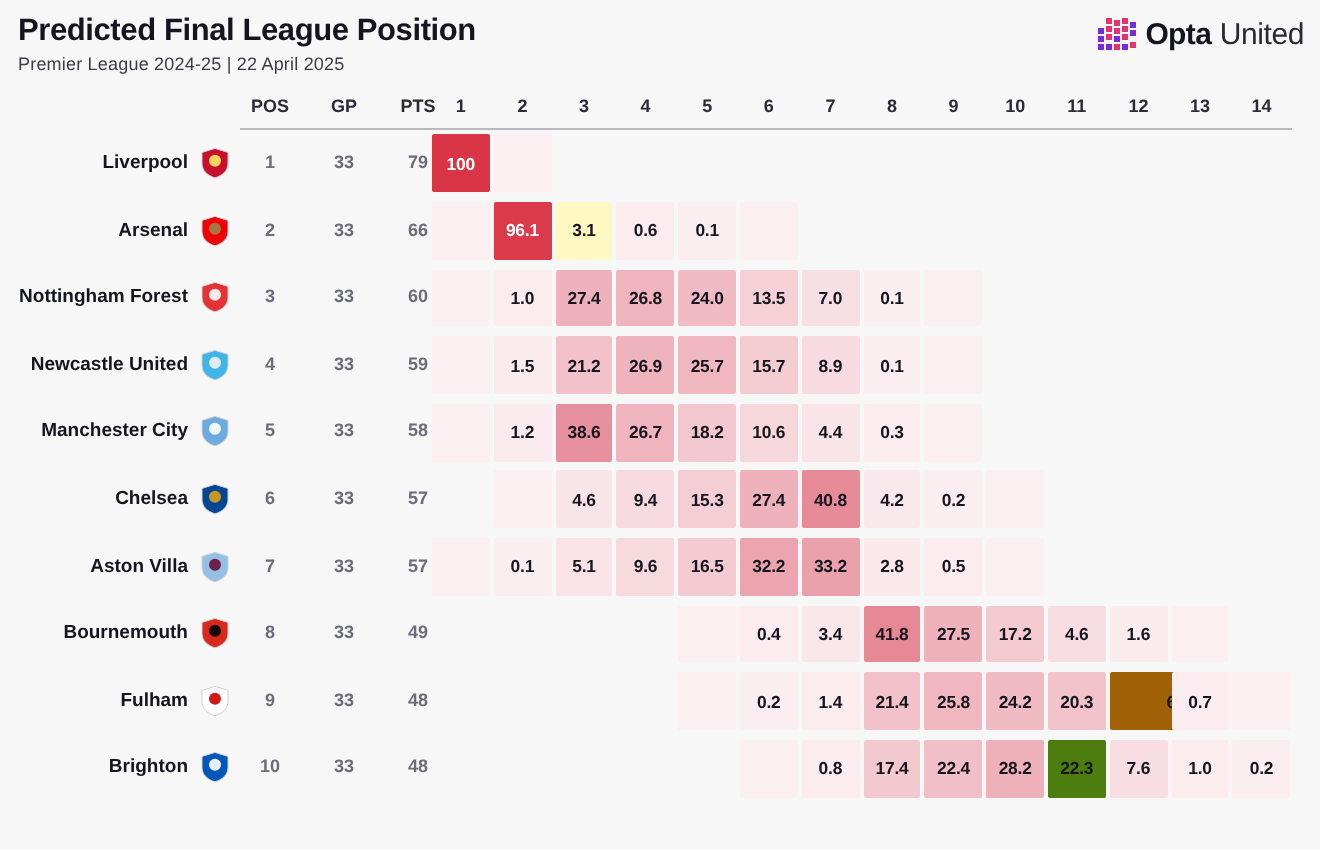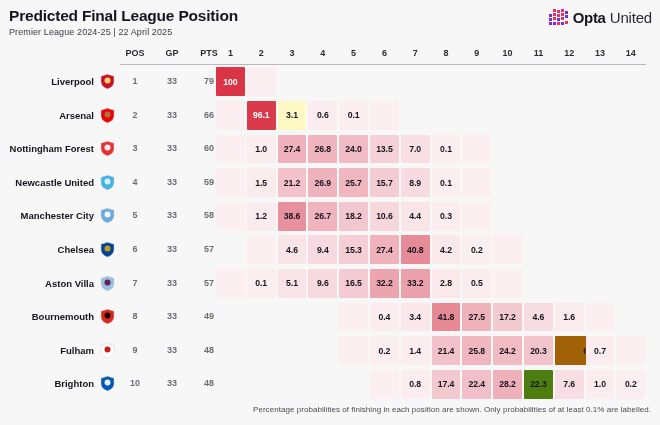--- a/index.html
+++ b/index.html
@@ -324,14 +324,13 @@
           <div class="cell v" style="left: 247.4px; background: rgb(241, 191, 199);">22.4</div>
           <div class="cell v" style="left: 278.2px; background: rgb(238, 176, 185); text-align: right;">28.2</div>
           <div class="cell v" style="left: 309px; background: #4d7c0f;">22.3</div>
           <div class="cell v" style="left: 339.8px; background: rgb(248, 222, 226);">7.6</div>
           <div class="cell v" style="left: 370.6px; background: rgb(251, 236, 238);">1.0</div>
           <div class="cell v" style="left: 401.4px; background: rgb(251, 238, 240);">0.2</div>
         </div>
       </div>
     </div>
 
-  <div class="footnote">Percentage probabilities of finishing in each position are shown. Only probabilities of at least 0.1% are labelled.</div>
 </div>
 
 </body></html>

